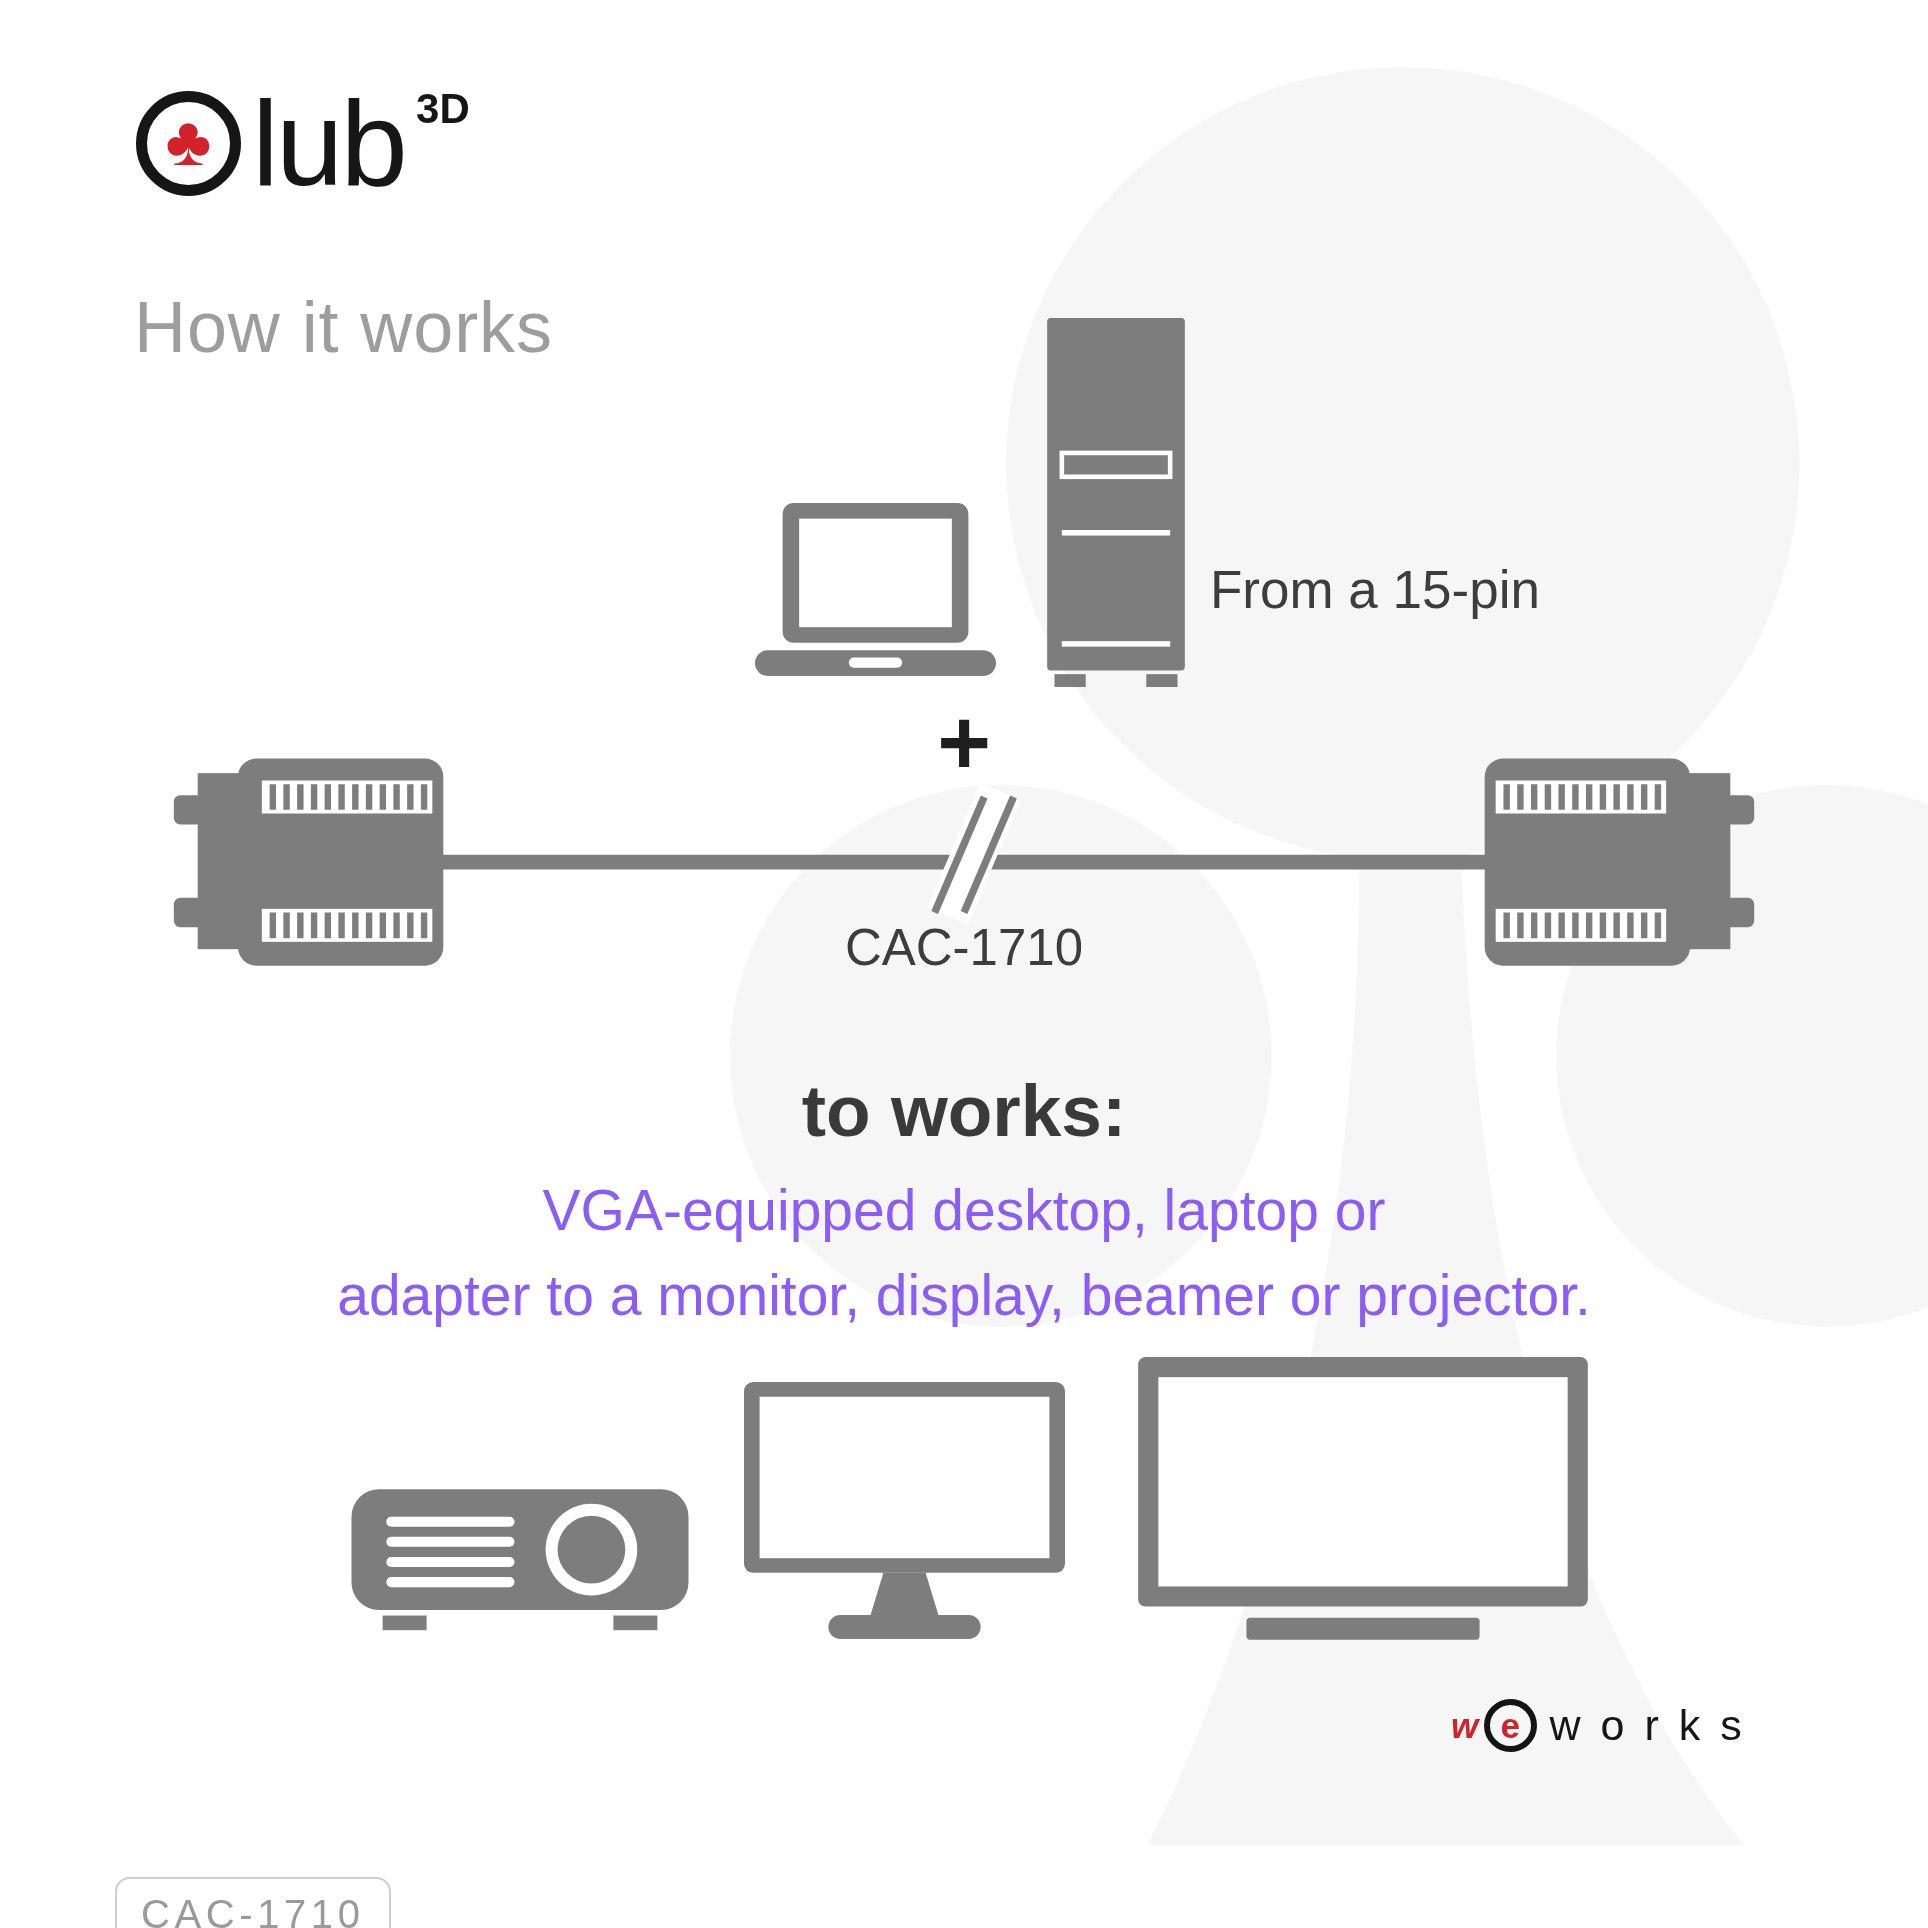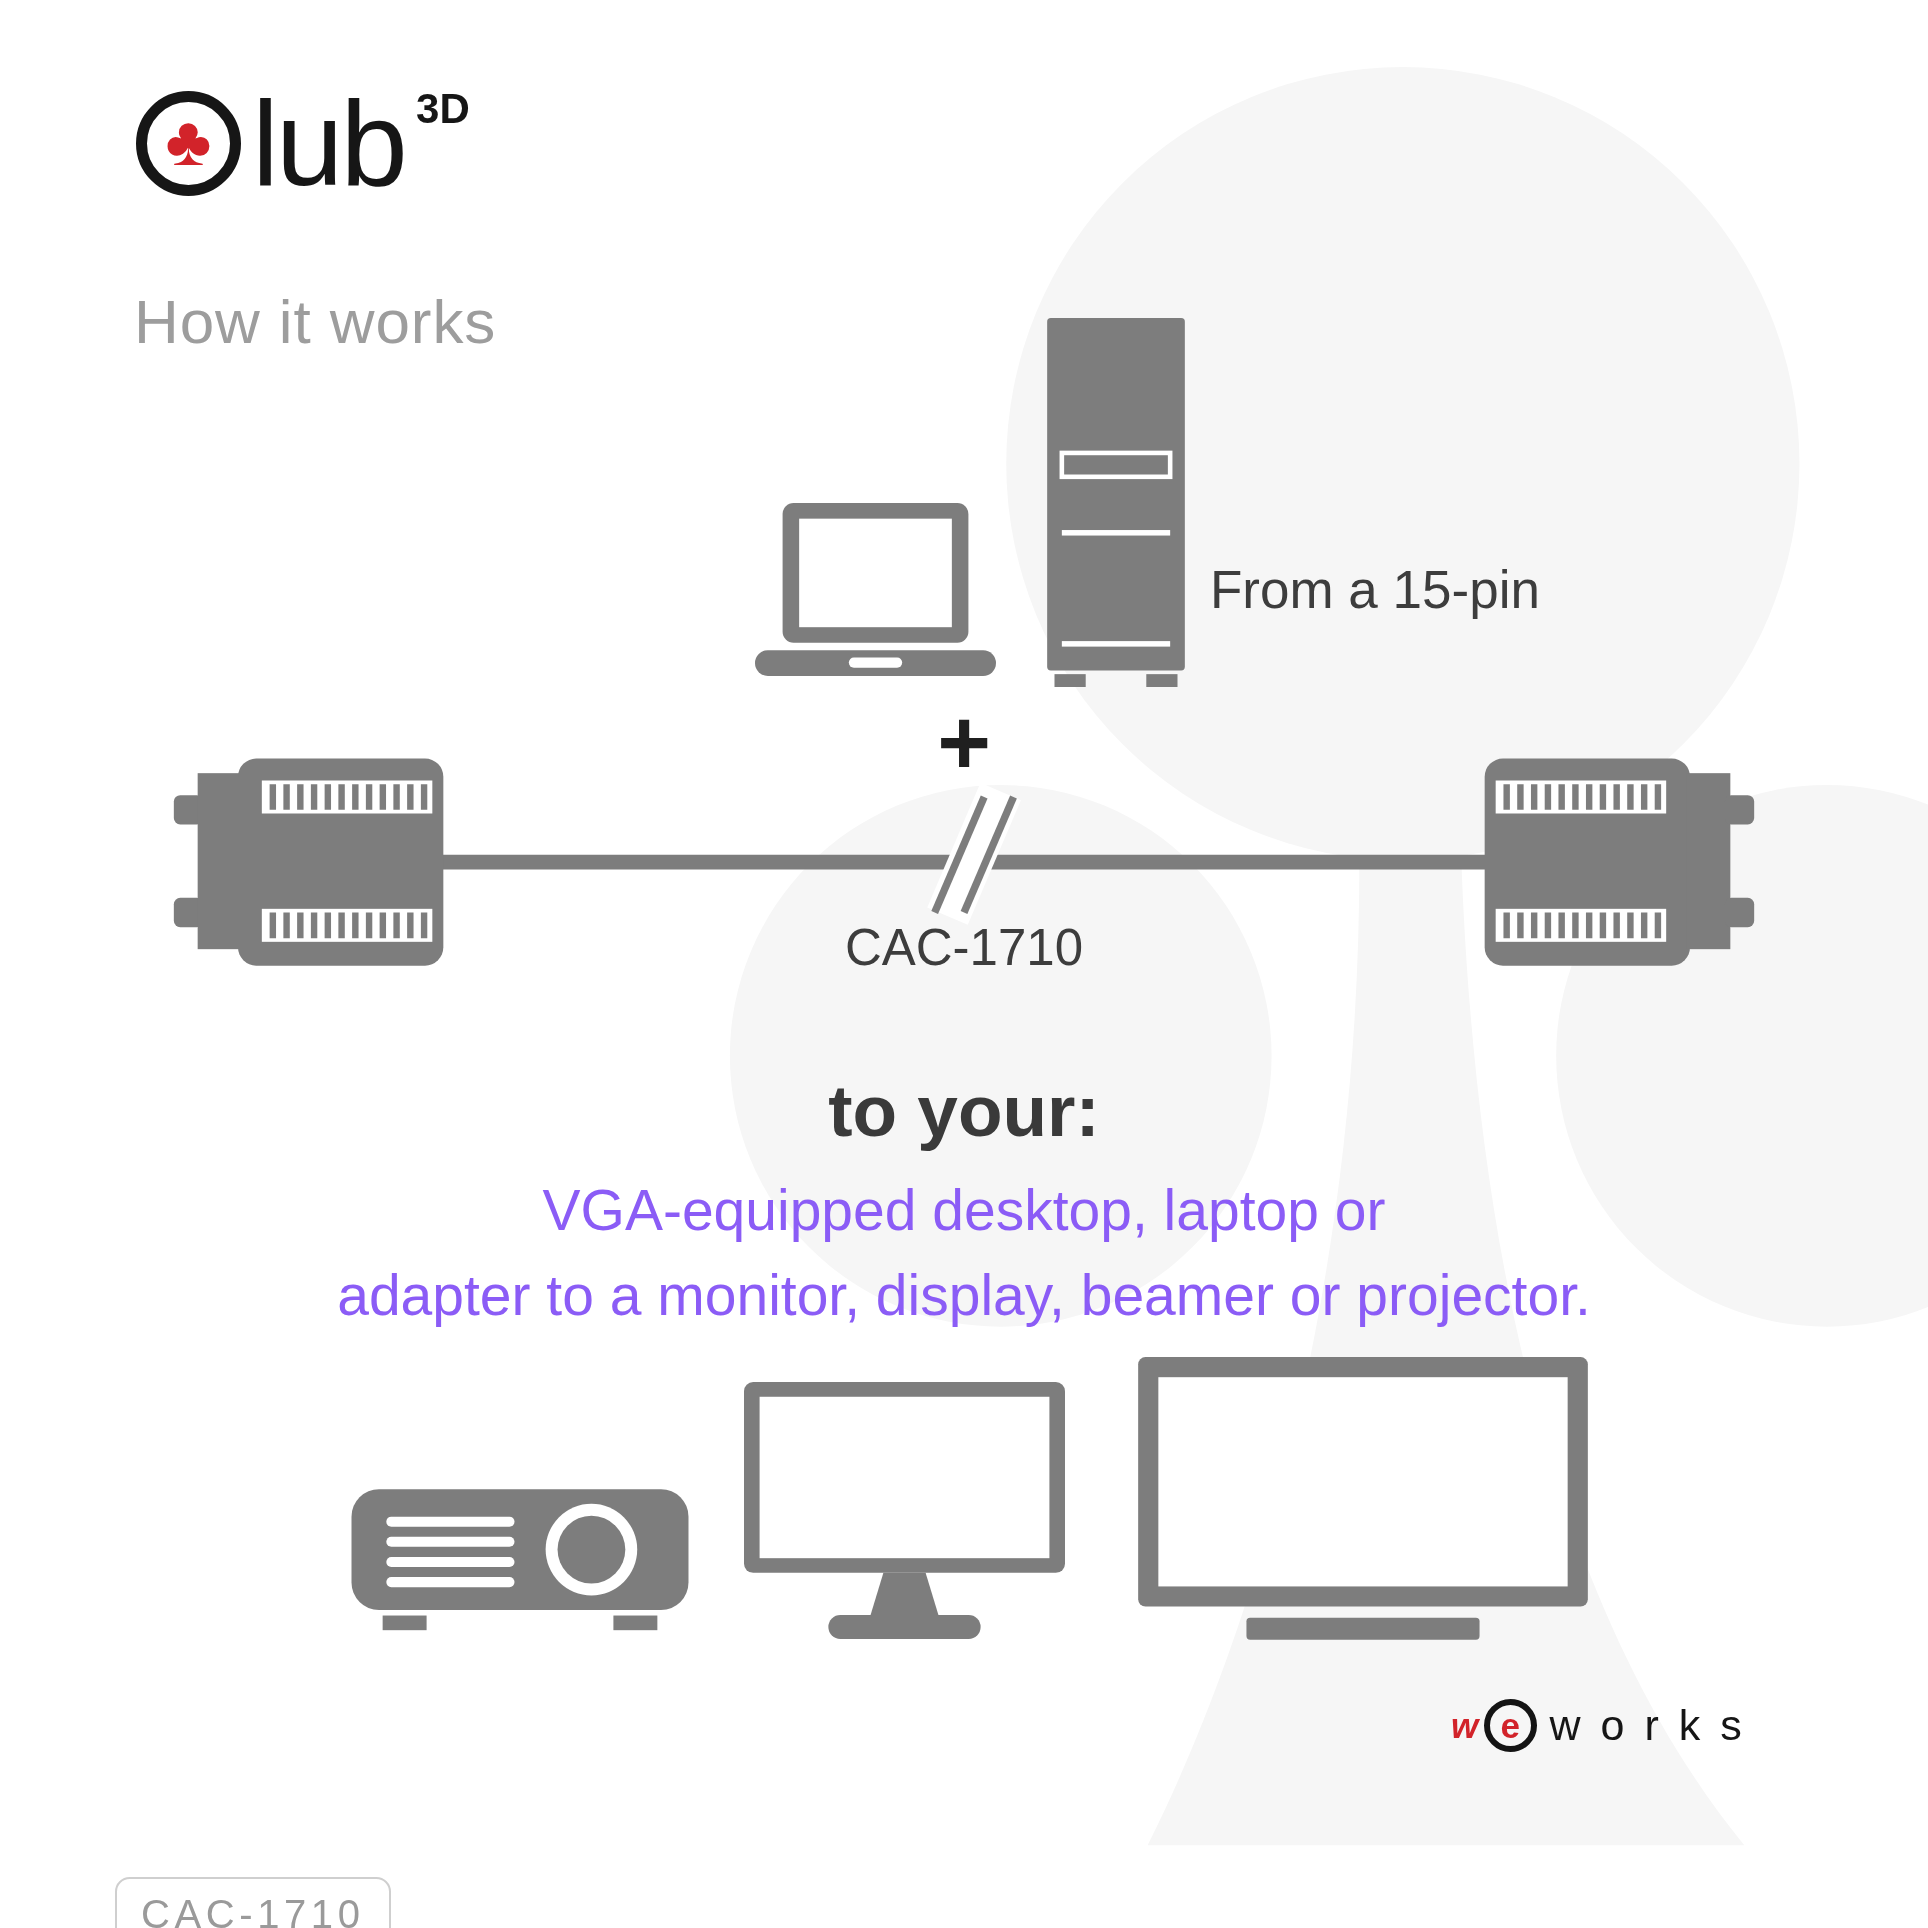--- a/index.html
+++ b/index.html
@@ -12,21 +12,21 @@
   .z{position:absolute}
 
   
   .logo{position:absolute;left:136px;top:83px;display:flex;align-items:center;gap:11px}
   .logo-circle{width:105px;height:105px;border:11px solid #161616;border-radius:50%;
     display:flex;align-items:center;justify-content:center;flex:none;background:#fff}
   .logo-club{color:#d2232a;font-size:70px;line-height:1;transform:translateY(-2.8px)}
   .logo-word{font-size:121px;font-weight:400;color:#161616;line-height:1;letter-spacing:-2.8px}
   .logo-sup{font-size:42px;font-weight:700;color:#161616;align-self:flex-start;margin-top:1.8px}
 
-  .heading{position:absolute;left:134px;top:288px;font-size:62px;font-weight:400;
+  .heading{position:absolute;left:134px;top:288px;font-size:72px;font-weight:400;
     color:#9d9d9d;letter-spacing:0.9px;line-height:1.1}
 
   .laptop{left:755px;top:503px;width:241px;height:184px}
   .tower{left:1047px;top:318px;width:138px;height:369px}
 
   .source-text{position:absolute;left:1210px;top:558px;font-size:53px;line-height:64px;color:#3d3d3d}
 
   .plus{position:absolute;left:0;top:696px;width:1928px;text-align:center;
     font-size:92px;font-weight:700;color:#1f1f1f;line-height:1}
 
@@ -127,21 +127,21 @@
       <rect x="1880" y="158" width="32" height="32" rx="7"></rect>
       <rect x="1630" y="30" width="186" height="36" fill="#ffffff"></rect>
       <path d="M1642 34 V62 M1657 34 V62 M1672 34 V62 M1687 34 V62 M1702 34 V62 M1717 34 V62 M1732 34 V62 M1747 34 V62 M1762 34 V62 M1777 34 V62 M1792 34 V62 M1807 34 V62" stroke="#7d7d7d" stroke-width="7"></path>
       <rect x="1630" y="170" width="186" height="36" fill="#ffffff"></rect>
       <path d="M1642 174 V202 M1657 174 V202 M1672 174 V202 M1687 174 V202 M1702 174 V202 M1717 174 V202 M1732 174 V202 M1747 174 V202 M1762 174 V202 M1777 174 V202 M1792 174 V202 M1807 174 V202" stroke="#7d7d7d" stroke-width="7"></path>
     </g>
   </svg>
 
   <div class="cable-label">CAC-1710</div>
 
-  <div class="dest-heading">to your:</div>
+  <div class="dest-heading">to works:</div>
   <div class="dest-line dest-line1">VGA-equipped desktop, laptop or</div>
   <div class="dest-line dest-line2">adapter to a monitor, display, beamer or projector.</div>
 
   <svg class="z projector" viewBox="0 0 368 178">
     <rect x="0" y="10" width="368" height="132" rx="30" fill="#7d7d7d"></rect>
     <g fill="#ffffff">
       <rect x="38" y="40" width="140" height="11" rx="5.5"></rect>
       <rect x="38" y="62" width="140" height="11" rx="5.5"></rect>
       <rect x="38" y="84" width="140" height="11" rx="5.5"></rect>
       <rect x="38" y="106" width="140" height="11" rx="5.5"></rect>

